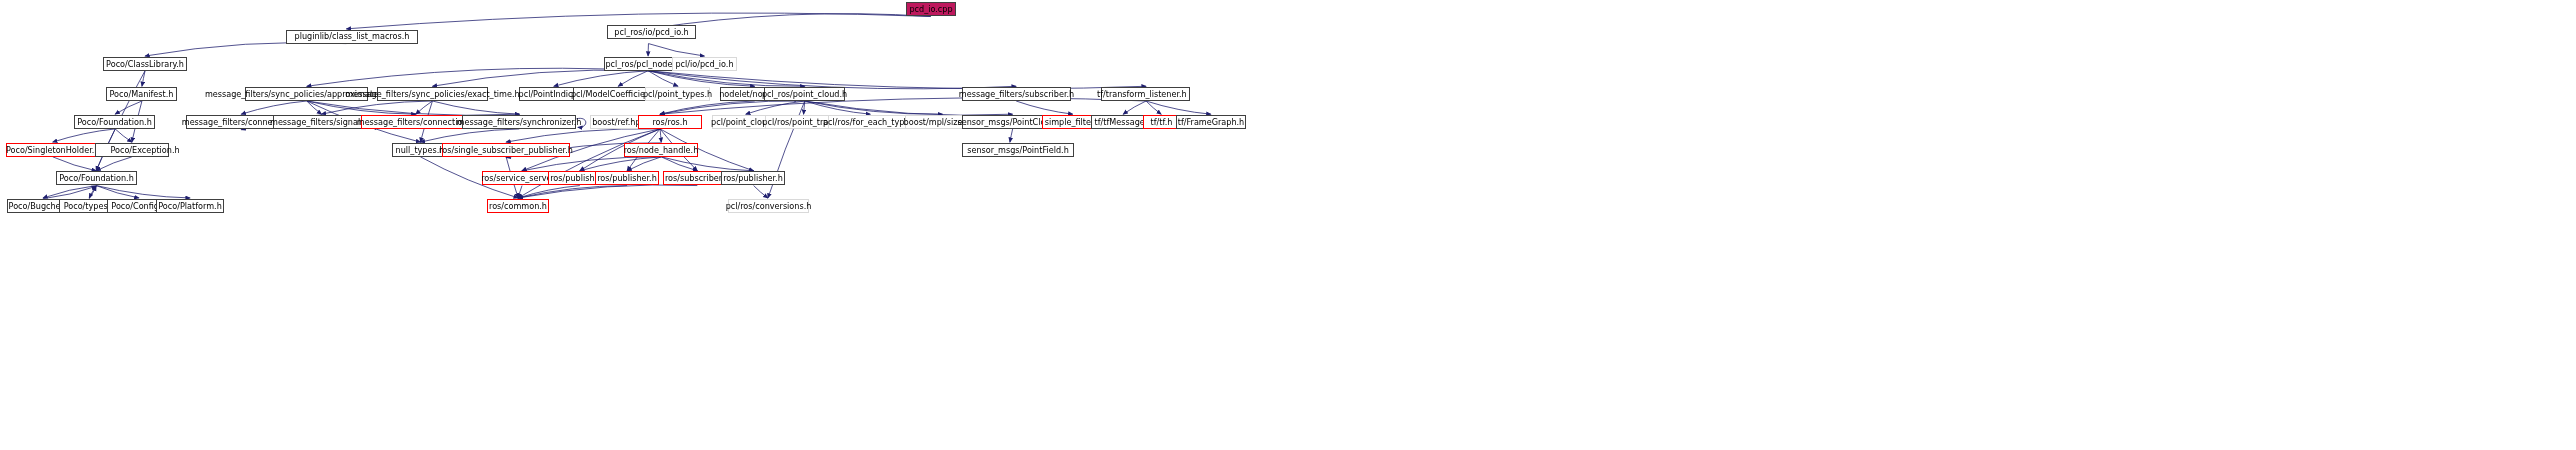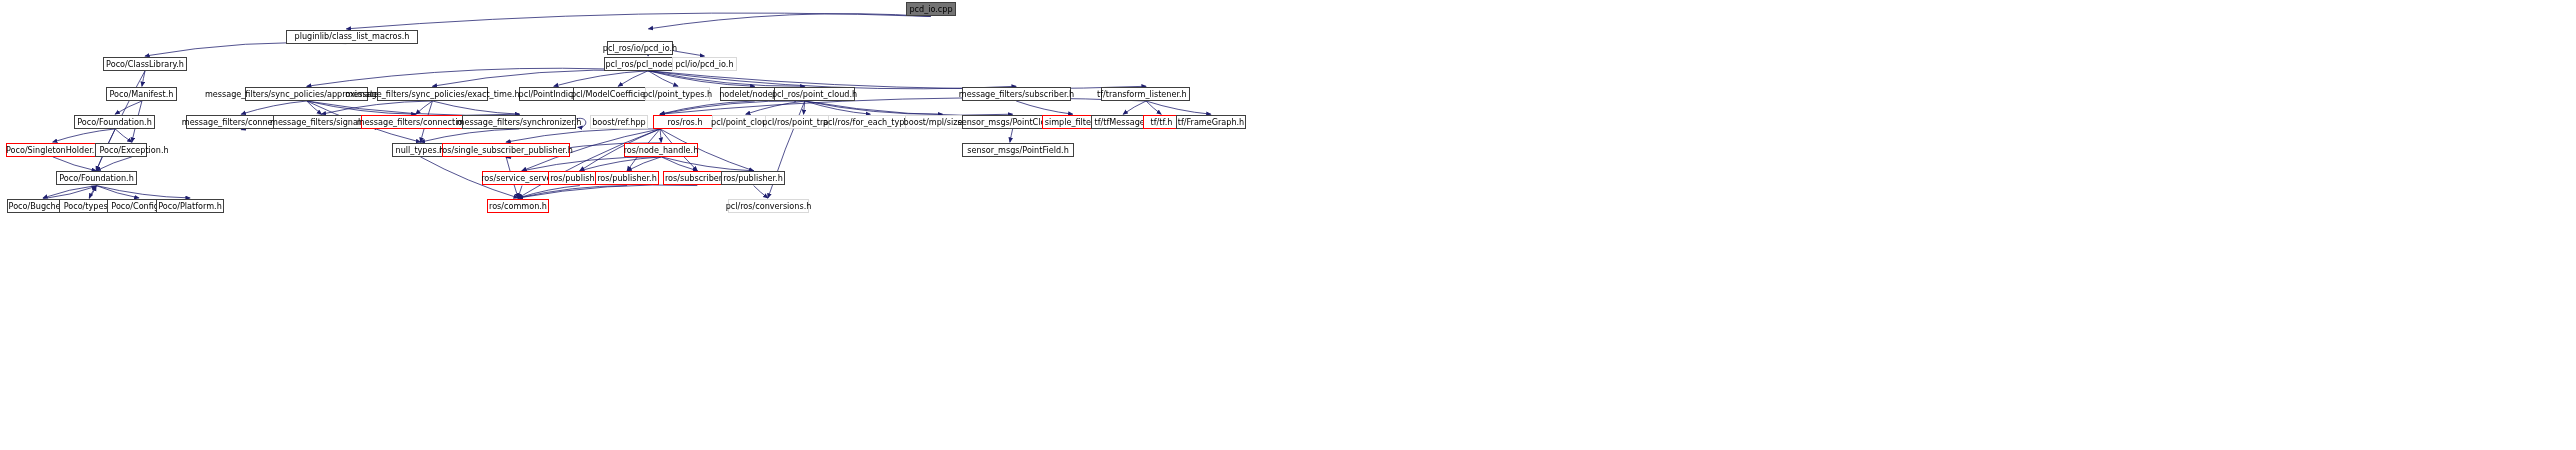--- a/index.html
+++ b/index.html
@@ -3,21 +3,21 @@
 <meta charset="utf-8">
 <style>
   html,body{margin:0;padding:0;background:#ffffff;}
   #canvas{position:relative;width:2576px;height:451px;background:#fff;
           font-family:"DejaVu Sans","Liberation Sans",sans-serif;overflow:hidden;}
   svg.edges{position:absolute;left:0;top:0;width:2576px;height:451px;pointer-events:none;}
   .node{position:absolute;box-sizing:border-box;display:flex;align-items:center;
         justify-content:center;white-space:nowrap;background:#fff;
         font-size:8.1px;line-height:1;color:#000;height:14px;}
   .node span{pointer-events:none;display:block;padding:0 2.3px;}
-  .n-root{border:0.8px solid #404040;background:#737373;}
+  .n-root{border:0.8px solid #404040;background:#be185d;}
   .n-norm{border:0.8px solid #404040;background:#ffffff;}
   .n-red {border:0.8px solid #ff0000;background:#ffffff;}
   .n-ext {border:0.8px solid #d9d9d9;background:#ffffff;}
 </style>
 </head>
 <body>
 
 <div id="canvas">
   <svg class="edges" id="edges-svg" viewBox="0 0 3321 581" width="2576" height="451">
     <defs>
@@ -106,21 +106,21 @@
         <path d="M 542 202 Q 602.3130316361197 234.8878870537531 668 255" fill="none" stroke="#1f1f6e" stroke-width="1" marker-end="url(#arrow)"></path>
       </g>
   </svg>
   <div id="nodes-layer">
       <div class="node n-root" style="left: 906px; top: 2.3px; width: 50px;">
         <span>pcd_io.cpp</span>
       </div>
       <div class="node n-norm" style="left: 286px; top: 29.5px; width: 132px;">
         <span>pluginlib/class_list_macros.h</span>
       </div>
-      <div class="node n-norm" style="left: 607px; top: 41px; width: 66px;">
+      <div class="node n-norm" style="left: 607px; top: 25px; width: 89px;">
         <span>pcl_ros/io/pcd_io.h</span>
       </div>
       <div class="node n-norm" style="left: 103px; top: 57px; width: 84px;">
         <span>Poco/ClassLibrary.h</span>
       </div>
       <div class="node n-norm" style="left: 604px; top: 57px; width: 88px;">
         <span>pcl_ros/pcl_nodelet.h</span>
       </div>
       <div class="node n-ext" style="left: 672px; top: 57px; width: 65px;">
         <span>pcl/io/pcd_io.h</span>
@@ -139,21 +139,21 @@
       </div>
       <div class="node n-norm" style="left: 573px; top: 87px; width: 90px;">
         <span>pcl/ModelCoefficients.h</span>
       </div>
       <div class="node n-ext" style="left: 645px; top: 87px; width: 65px;">
         <span>pcl/point_types.h</span>
       </div>
       <div class="node n-norm" style="left: 720px; top: 87px; width: 70px;">
         <span>nodelet/nodelet.h</span>
       </div>
-      <div class="node n-norm" style="left: 764px; top: 87px; width: 81px; margin-left: 10px;">
+      <div class="node n-norm" style="left: 764px; top: 87px; width: 81px;">
         <span>pcl_ros/point_cloud.h</span>
       </div>
       <div class="node n-norm" style="left: 962px; top: 87px; width: 109px;">
         <span>message_filters/subscriber.h</span>
       </div>
       <div class="node n-norm" style="left: 1101px; top: 87px; width: 89px; justify-content: flex-end;">
         <span>tf/transform_listener.h</span>
       </div>
       <div class="node n-norm" style="left: 74px; top: 115px; width: 81px;">
         <span>Poco/Foundation.h</span>
@@ -166,21 +166,21 @@
       </div>
       <div class="node n-red" style="left: 361px; top: 115px; width: 110px;">
         <span>message_filters/connection.h</span>
       </div>
       <div class="node n-norm" style="left: 462px; top: 115px; width: 114px;">
         <span>message_filters/synchronizer.h</span>
       </div>
       <div class="node n-ext" style="left: 590px; top: 115px; width: 58px;">
         <span>boost/ref.hpp</span>
       </div>
-      <div class="node n-red" style="left: 653px; top: 115px; width: 64px;">
+      <div class="node n-red" style="left: 638px; top: 115px; width: 64px;">
         <span>ros/ros.h</span>
       </div>
       <div class="node n-ext" style="left: 712px; top: 115px; width: 67px;">
         <span>pcl/point_cloud.h</span>
       </div>
       <div class="node n-ext" style="left: 765px; top: 115px; width: 78px;">
         <span>pcl/ros/point_traits.h</span>
       </div>
       <div class="node n-ext" style="left: 828px; top: 115px; width: 84px;">
         <span>pcl/ros/for_each_type.h</span>
@@ -199,21 +199,21 @@
       </div>
       <div class="node n-red" style="left: 1143px; top: 115px; width: 37px;">
         <span>tf/tf.h</span>
       </div>
       <div class="node n-norm" style="left: 1176px; top: 115px; width: 70px;">
         <span>tf/FrameGraph.h</span>
       </div>
       <div class="node n-red" style="left: 6.2px; top: 143px; width: 93px;">
         <span>Poco/SingletonHolder.h</span>
       </div>
-      <div class="node n-norm" style="left: 95px; top: 143px; width: 52px; padding-left: 26px;">
+      <div class="node n-norm" style="left: 95px; top: 143px; width: 74px; padding-left: 26px;">
         <span>Poco/Exception.h</span>
       </div>
       <div class="node n-norm" style="left: 392px; top: 143px; width: 56px;">
         <span>null_types.h</span>
       </div>
       <div class="node n-red" style="left: 442px; top: 143px; width: 128px;">
         <span>ros/single_subscriber_publisher.h</span>
       </div>
       <div class="node n-red" style="left: 624px; top: 143px; width: 74px; align-items: center;">
         <span>ros/node_handle.h</span>

